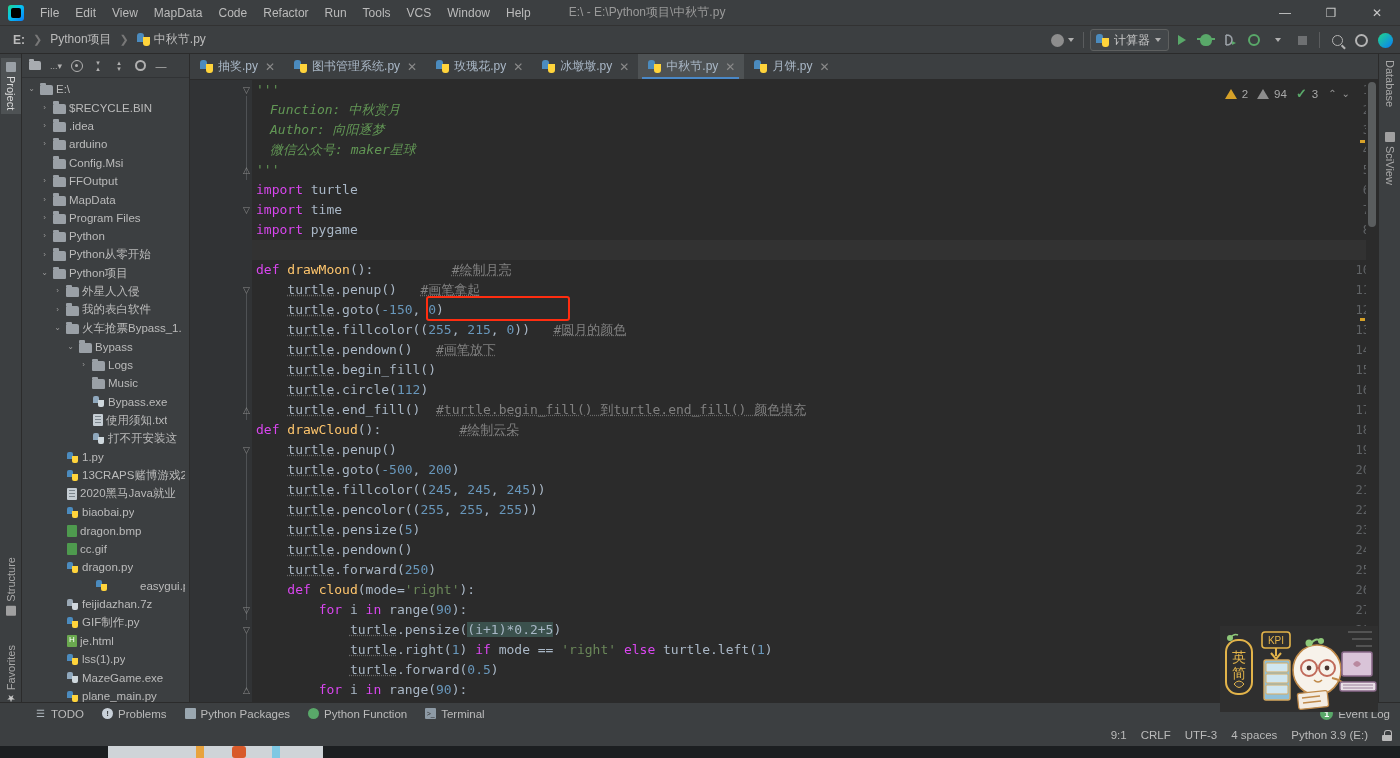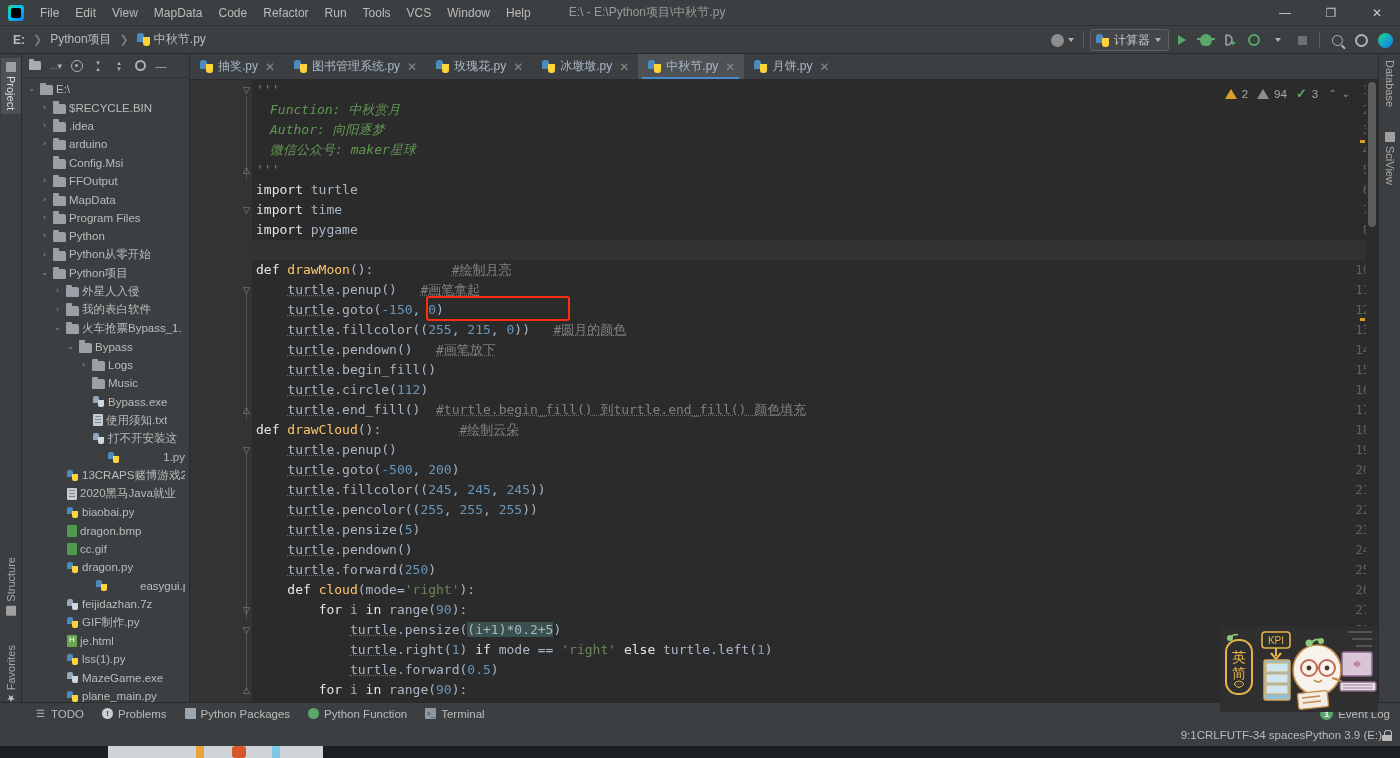--- a/index.html
+++ b/index.html
@@ -214,21 +214,21 @@
     font-family: "DejaVu Sans Mono", monospace; line-height: 20px; height: 20px;
   }
   .lineno.cur { color: #a4a3a3; }
   .code {
     position: absolute; left: 62px; top: 0; right: 0; height: 632px;
     font-family: "DejaVu Sans Mono", monospace; font-size: 13px; line-height: 20px;
     color: #a9b7c6; white-space: pre;
   }
   .cl { height: 20px; padding-left: 4px; white-space: pre; }
   .cl.hl { background: #323232; }
-  .kw  { color: #e5e5e5; }
+  .kw  { color: #d946ef; }
   .fn  { color: #ffc66d; }
   .num { color: #6897bb; }
   .str { color: #6a8759; }
   .doc { color: #629755; font-style: italic; }
   .def { color: #a9b7c6; }
   .mth { color: #a9b7c6; text-decoration: underline; text-decoration-style: dotted; text-decoration-color:#6b6b6b;}
   .comu { color: #808080; text-decoration: underline; text-decoration-style: dotted; text-decoration-color:#6b6b6b; }
   .hlbox { background: #3b514d; }
 
   .redbox {
@@ -306,21 +306,21 @@
 
   .statusbar {
     position: absolute; left: 0; bottom: 12px; width: 1400px; height: 22px;
     background: #3c3f41; display: flex; align-items: center;
   }
   .status-msg {
     display:flex;align-items:center;gap:6px; font-size: 11.5px; color: #bbbbbb; padding-left: 8px;
   }
   .msg-ico { width:11px;height:11px;border:1.3px solid #9a9a9a;border-radius:2px; flex:none;}
   .status-right {
-    position: absolute; right: 8px; display: flex; align-items: flex-end; 
+    position: absolute; right: 8px; display: flex; align-items: flex-end; gap: 14px;
     font-size: 11.5px; color: #bbbbbb;
   }
   .lock-ico { width:10px;height:11px;position:relative; }
   .lock-ico::before{content:"";position:absolute;left:0;bottom:0;width:10px;height:6px;background:#b9b9b9;border-radius:1px;}
   .lock-ico::after{content:"";position:absolute;left:2px;top:0;width:6px;height:6px;border:1.5px solid #b9b9b9;border-bottom:none;border-radius:3px 3px 0 0;}
 
   .taskbar {
     position: absolute; left: 0; bottom: 0; width: 1400px; height: 12px;
     background: #1c1f21;
   }
@@ -550,21 +550,21 @@
         <div class="tnode" style="padding-left: 56px;">
           <span class="arrow none"></span>
           <span class="ficon txt"></span>
           <span class="tlabel">使用须知.txt</span>
         </div>
         <div class="tnode" style="padding-left: 56px;">
           <span class="arrow none"></span>
           <span class="ficon exe"></span>
           <span class="tlabel">打不开安装这</span>
         </div>
-        <div class="tnode" style="padding-left: 30px; justify-content: space-between;">
+        <div class="tnode" style="padding-left: 30px;">
           <span class="arrow none"></span>
           <span class="ficon py"></span>
           <span class="tlabel">1.py</span>
         </div>
         <div class="tnode" style="padding-left: 30px;">
           <span class="arrow none"></span>
           <span class="ficon py"></span>
           <span class="tlabel">13CRAPS赌博游戏2</span>
         </div>
         <div class="tnode" style="padding-left: 30px;">

